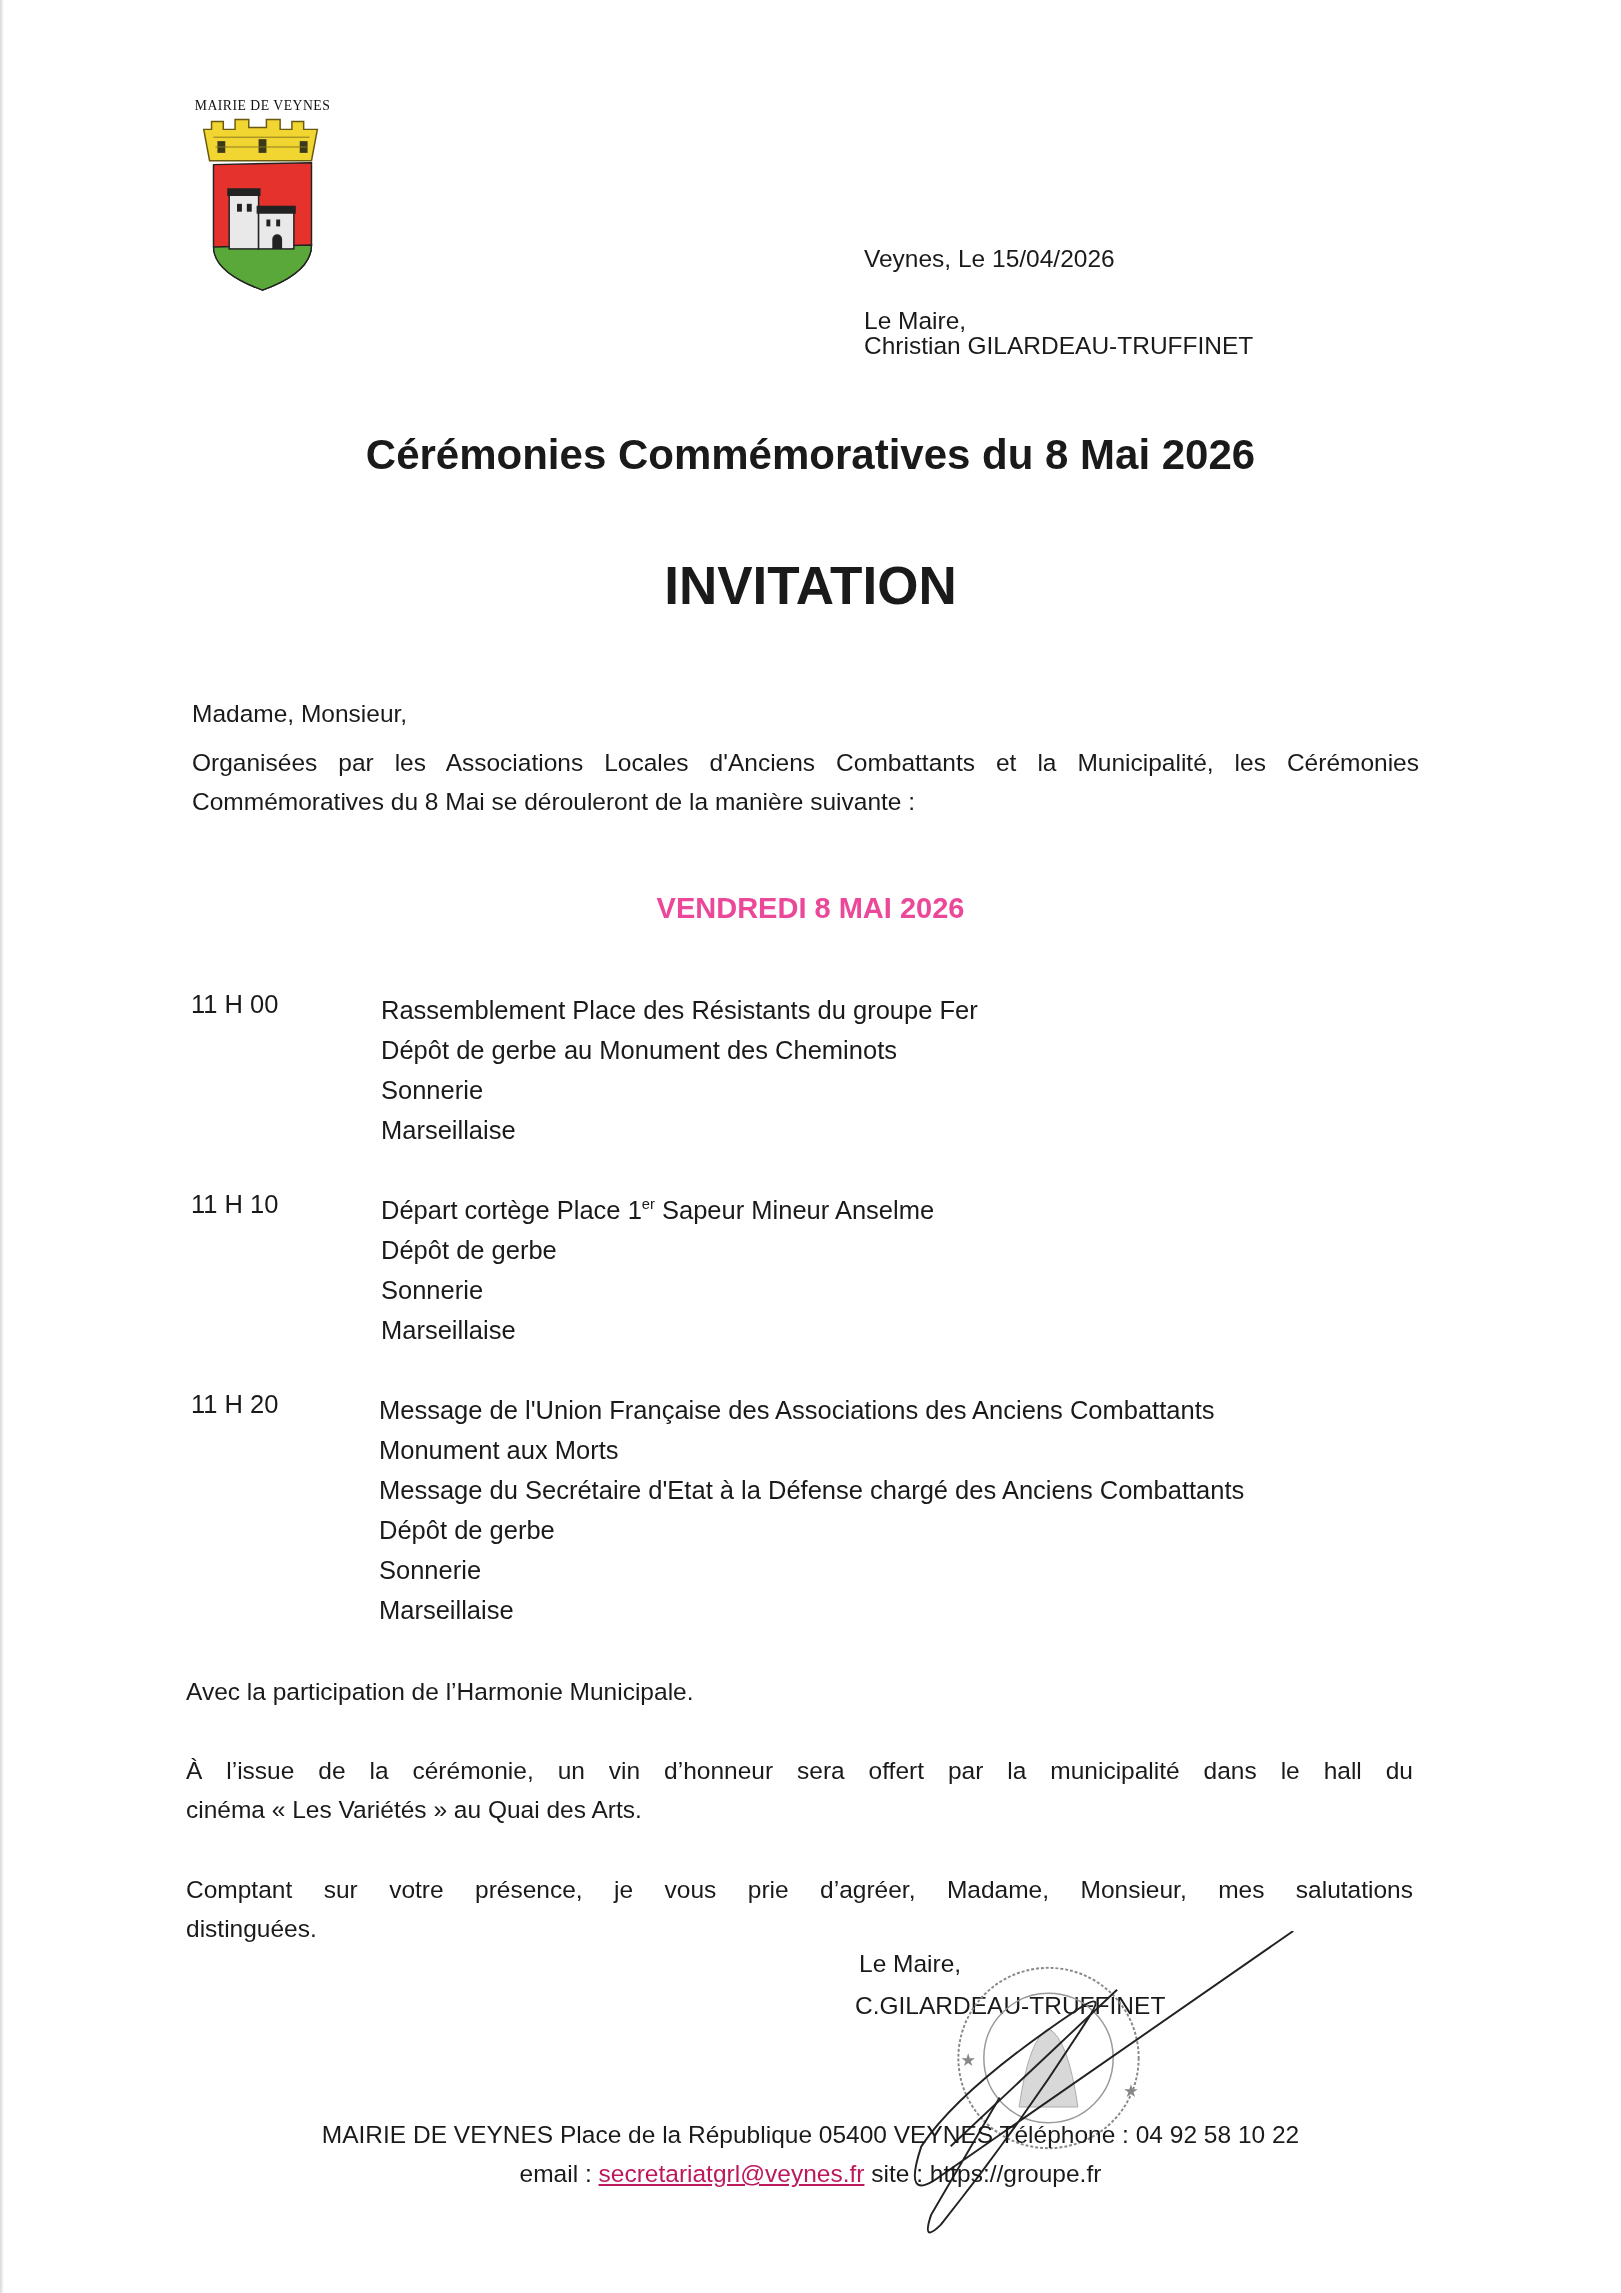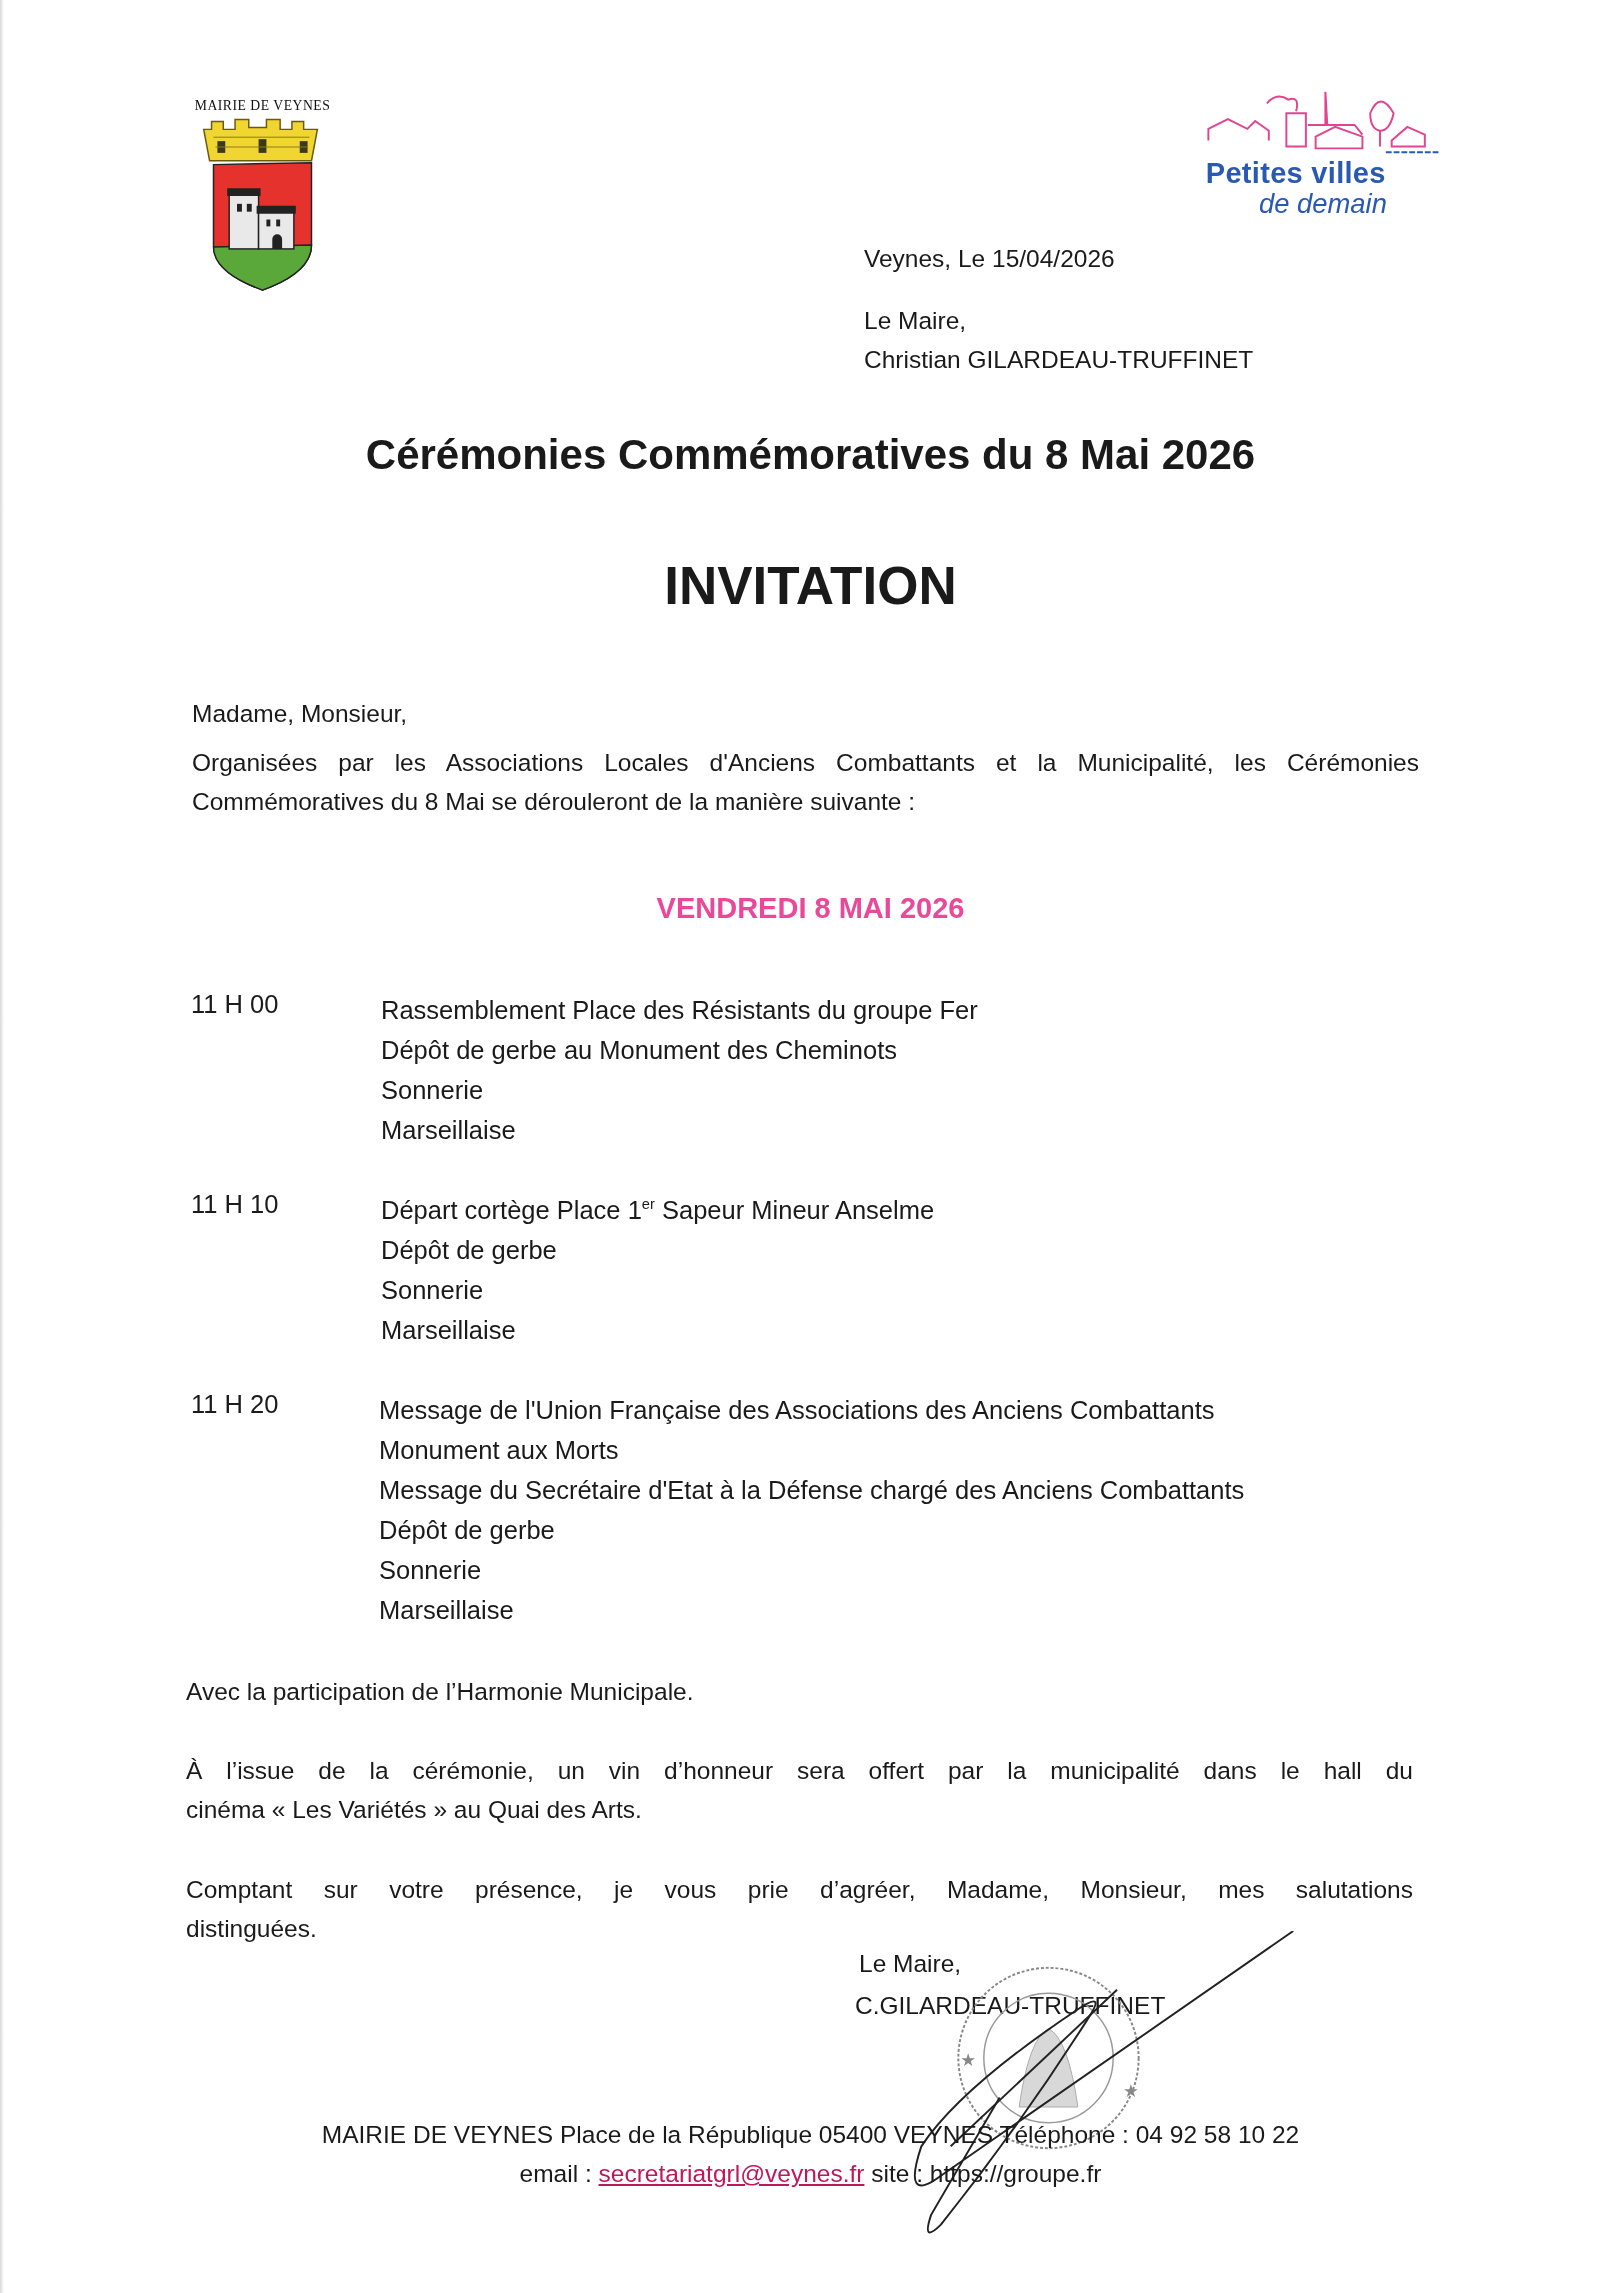--- a/index.html
+++ b/index.html
@@ -75,41 +75,24 @@
       <rect x="76" y="116" width="36" height="38" fill="#e9e9e9" stroke="#222" stroke-width="1.5"></rect>
       <path d="M74 110 h40 v8 h-40 z" fill="#222"></path>
       <rect x="54" y="108" width="5" height="8" fill="#222"></rect>
       <rect x="64" y="108" width="5" height="8" fill="#222"></rect>
       <rect x="84" y="124" width="4" height="7" fill="#222"></rect>
       <rect x="94" y="124" width="4" height="7" fill="#222"></rect>
       <path d="M90 154 v-10 a5 5 0 0 1 10 0 v10 z" fill="#222"></path>
     </svg>
   </div>
 
-  <div class="pvd">
-    <svg width="245" height="78" viewBox="0 0 250 80" style="position:absolute;left:0;top:0">
-      <g fill="none" stroke="#e0458f" stroke-width="2">
-        <path d="M10 58 L10 46 L30 36 L50 46 L58 38 L72 48 L72 58"></path>
-        <path d="M70 20 Q80 8 92 16 Q104 12 100 28"></path>
-        <path d="M90 30 L90 64 L110 64 L110 30 Z"></path>
-        <path d="M112 42 L130 42 L130 8 L132 42 L160 42 L168 52"></path>
-        <path d="M120 54 L140 44 L168 54 L168 66 L120 66 Z"></path>
-        <path d="M176 30 Q186 6 200 30 Q196 48 186 48 Q176 46 176 30 Z"></path>
-        <path d="M186 48 L186 64"></path>
-        <path d="M198 58 L214 44 L232 52 L232 64 L198 64 Z"></path>
-      </g>
-      <path d="M192 70 h56" stroke="#2a59b4" stroke-width="2" stroke-dasharray="6 2"></path>
-    </svg>
-    <div class="pvd-title">Petites villes</div>
-    <div class="pvd-sub">de demain</div>
-  </div>
 
   <div class="hdr" style="top:245px">Veynes, Le 15/04/2026</div>
   <div class="hdr" style="top:307px">Le Maire,</div>
-  <div class="hdr" style="top:346px">Christian GILARDEAU-TRUFFINET</div>
+  <div class="hdr" style="top:332px">Christian GILARDEAU-TRUFFINET</div>
 
   <div class="title t1">Cérémonies Commémoratives du 8 Mai 2026</div>
   <div class="title t2">INVITATION</div>
 
   <div class="para" style="top:694px">Madame, Monsieur,</div>
   <div class="para justify-last" style="top:743px">Organisées par les Associations Locales d'Anciens Combattants et la Municipalité, les Cérémonies</div>
   <div class="para" style="top:782px">Commémoratives du 8 Mai se dérouleront de la manière suivante :</div>
 
   <div class="day">VENDREDI 8 MAI 2026</div>
 

